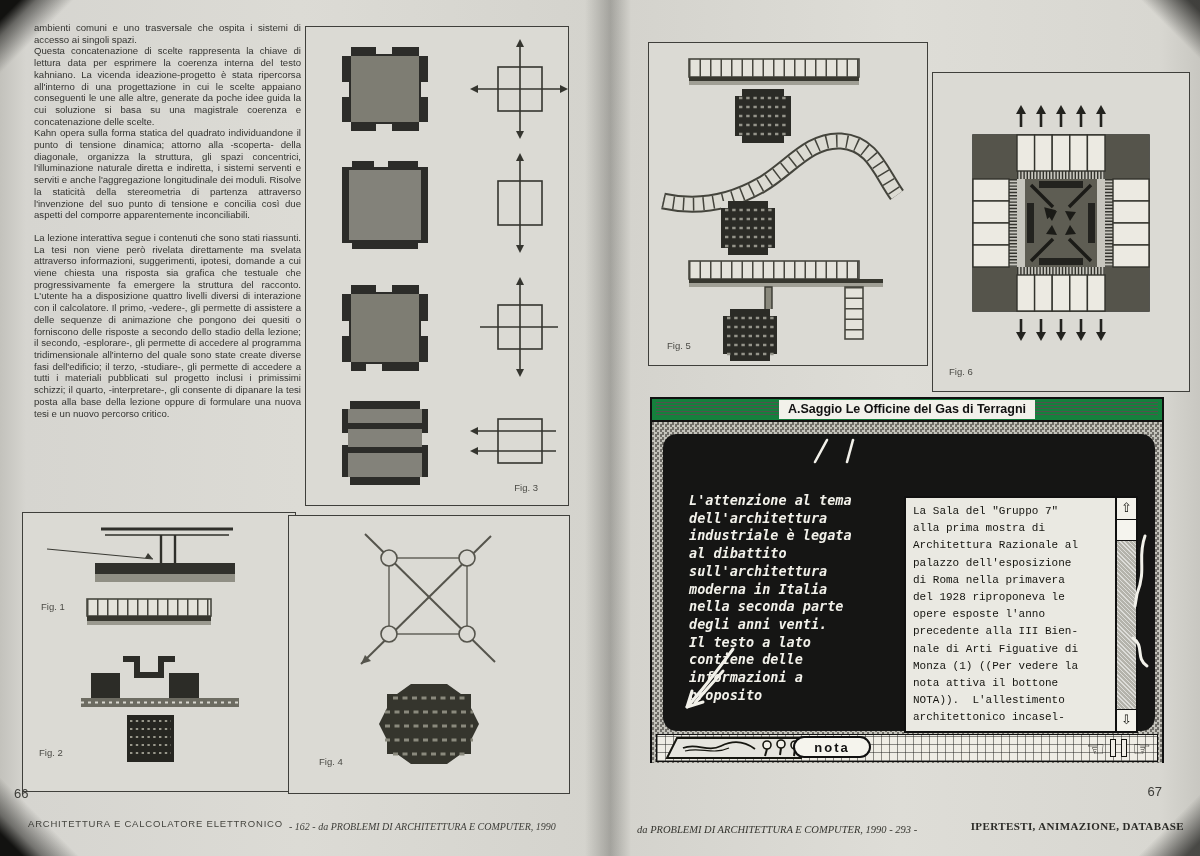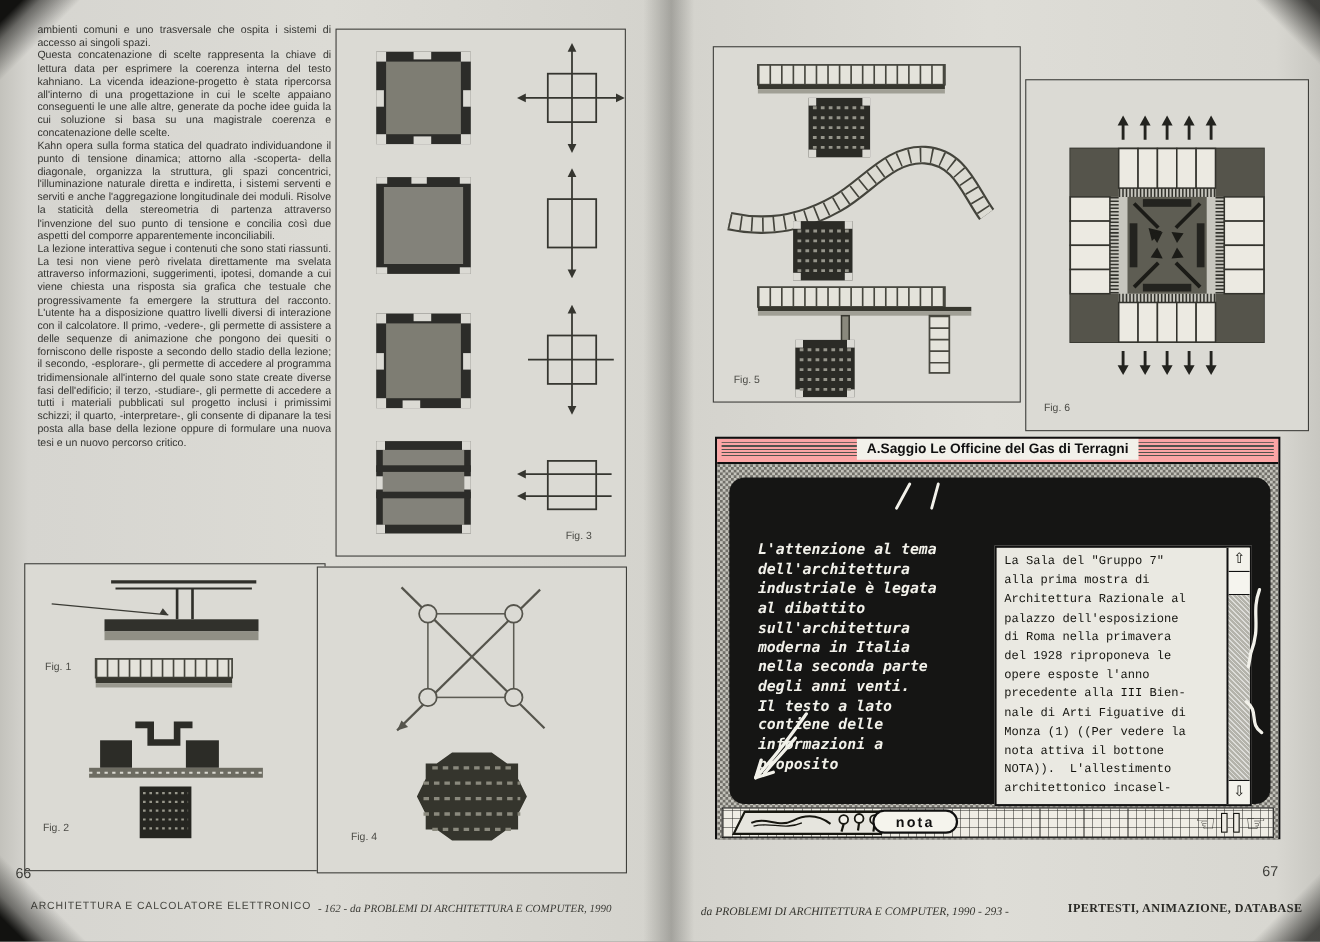--- a/index.html
+++ b/index.html
@@ -13,21 +13,21 @@
     background:linear-gradient(90deg,rgba(0,0,0,0) 0,rgba(40,40,36,.20) 40%,rgba(40,40,36,.28) 55%,rgba(0,0,0,0) 100%);pointer-events:none;}
   .corner{position:absolute;pointer-events:none;}
   .corner.tl{left:0;top:0;width:110px;height:90px;background:linear-gradient(135deg,#121210 0 14px,rgba(18,18,16,.55) 26px,transparent 52px);}
   .corner.bl{left:0;bottom:0;width:110px;height:110px;background:linear-gradient(45deg,#121210 0 16px,rgba(18,18,16,.5) 30px,transparent 56px);}
   .corner.tr{right:0;top:0;width:90px;height:70px;background:linear-gradient(225deg,rgba(18,18,16,.75) 0 8px,transparent 42px);}
   .corner.br{right:0;bottom:0;width:90px;height:80px;background:linear-gradient(315deg,rgba(18,18,16,.7) 0 10px,transparent 44px);}
 
   
   .textcol{position:absolute;left:34px;top:22px;width:267px;color:#343431;font-size:9.6px;line-height:11.7px;text-align:justify;}
   .textcol p{margin:0;}
-  .textcol p.gap{}
+  .textcol p.gap{margin-top:11px;}
 
   
   .figbox{position:absolute;background:#dbdad4;border:1.6px solid #3f3f3b;}
   .figbox svg{display:block;}
   .figlabel{position:absolute;font-size:9.5px;color:#4a4a45;font-family:"Liberation Sans",sans-serif;}
   .fig3{left:305px;top:26px;width:262px;height:478px;}
   .fig12{left:22px;top:512px;width:272px;height:278px;}
   .fig4{left:288px;top:515px;width:280px;height:277px;}
   .fig5{left:48px;top:42px;width:278px;height:322px;}
   .fig6{left:332px;top:48px;width:256px;height:318px;margin-top:24px;}
@@ -35,21 +35,21 @@
   .pagenum{position:absolute;font-size:13px;color:#3c3c38;}
   .num66{left:14px;top:786px;}
   .num67{right:38px;top:784px;}
   .footer-l1{position:absolute;left:28px;top:818px;font-size:9.5px;letter-spacing:.8px;color:#45453f;}
   .footer-l2{position:absolute;left:289px;top:821px;font-style:italic;font-size:10px;color:#3d3d38;font-family:"Liberation Serif",serif;}
   .footer-r1{position:absolute;left:37px;top:824px;font-style:italic;font-size:10.5px;color:#35352f;font-family:"Liberation Serif",serif;}
   .footer-r2{position:absolute;right:16px;top:820px;font-weight:bold;font-size:11px;letter-spacing:.4px;color:#2b2b27;font-family:"Liberation Serif",serif;}
 
   
   .mac-window{position:absolute;left:50px;top:397px;width:514px;height:366px;border:2px solid #101010;background:#f2f1ea;box-sizing:border-box;}
-  .titlebar{position:relative;height:21px;background:#fca5a5;border-bottom:2px solid #101010;text-align:center;}
+  .titlebar{position:relative;height:21px;background:#15803d;border-bottom:2px solid #101010;text-align:center;}
   .titlebar::before{content:"";position:absolute;left:4px;right:4px;top:3px;bottom:3px;
     background:repeating-linear-gradient(180deg,#52524c 0 1px,transparent 1px 3px);}
   .titlebar .title{position:relative;z-index:1;display:inline-block;background:#f2f1ea;padding:0 9px;
     font-weight:bold;font-size:12.5px;line-height:19px;color:#111;}
   .card{position:relative;height:341px;background-color:#97958f;
     background-image:repeating-conic-gradient(#c4c3bb 0% 25%,#716f69 0% 50%);background-size:5px 5px;}
   .blackpanel{position:absolute;left:11px;top:12px;width:492px;height:297px;background:#151514;border-radius:14px;}
   .card-heading{position:absolute;left:40px;top:12px;width:440px;color:#f4f3ec;
     font-family:"DejaVu Sans Mono",monospace;font-style:italic;font-size:25px;letter-spacing:3px;white-space:nowrap;}
   .intro{position:absolute;left:26px;top:58px;color:#f2f1ea;font-family:"DejaVu Sans Mono",monospace;

